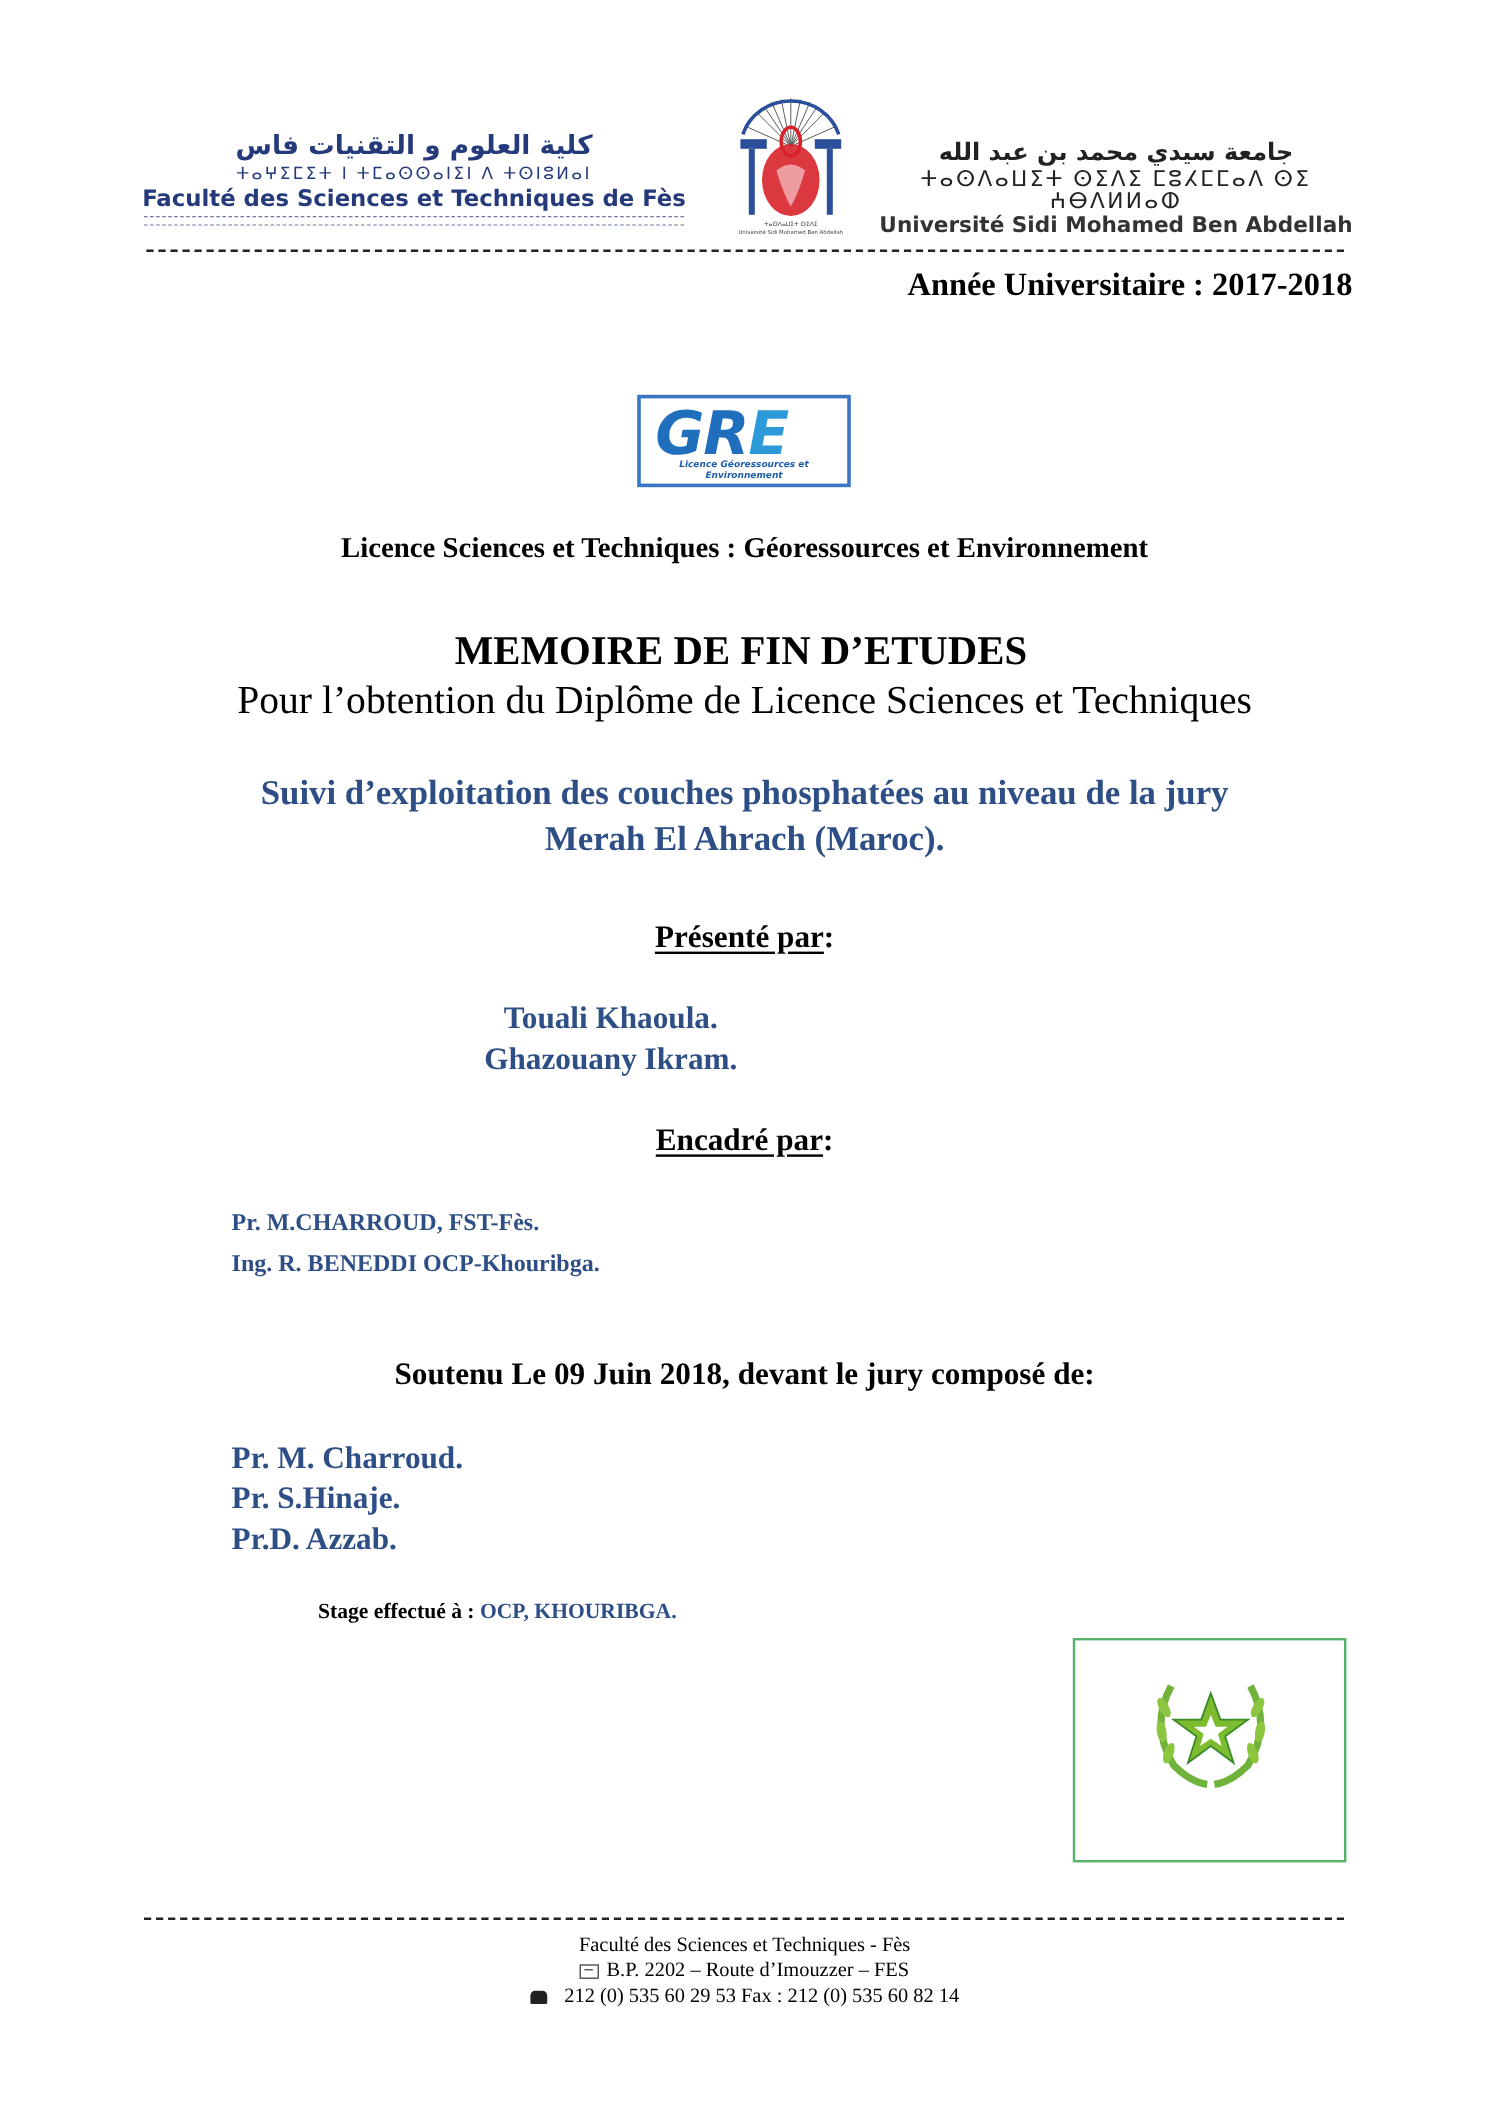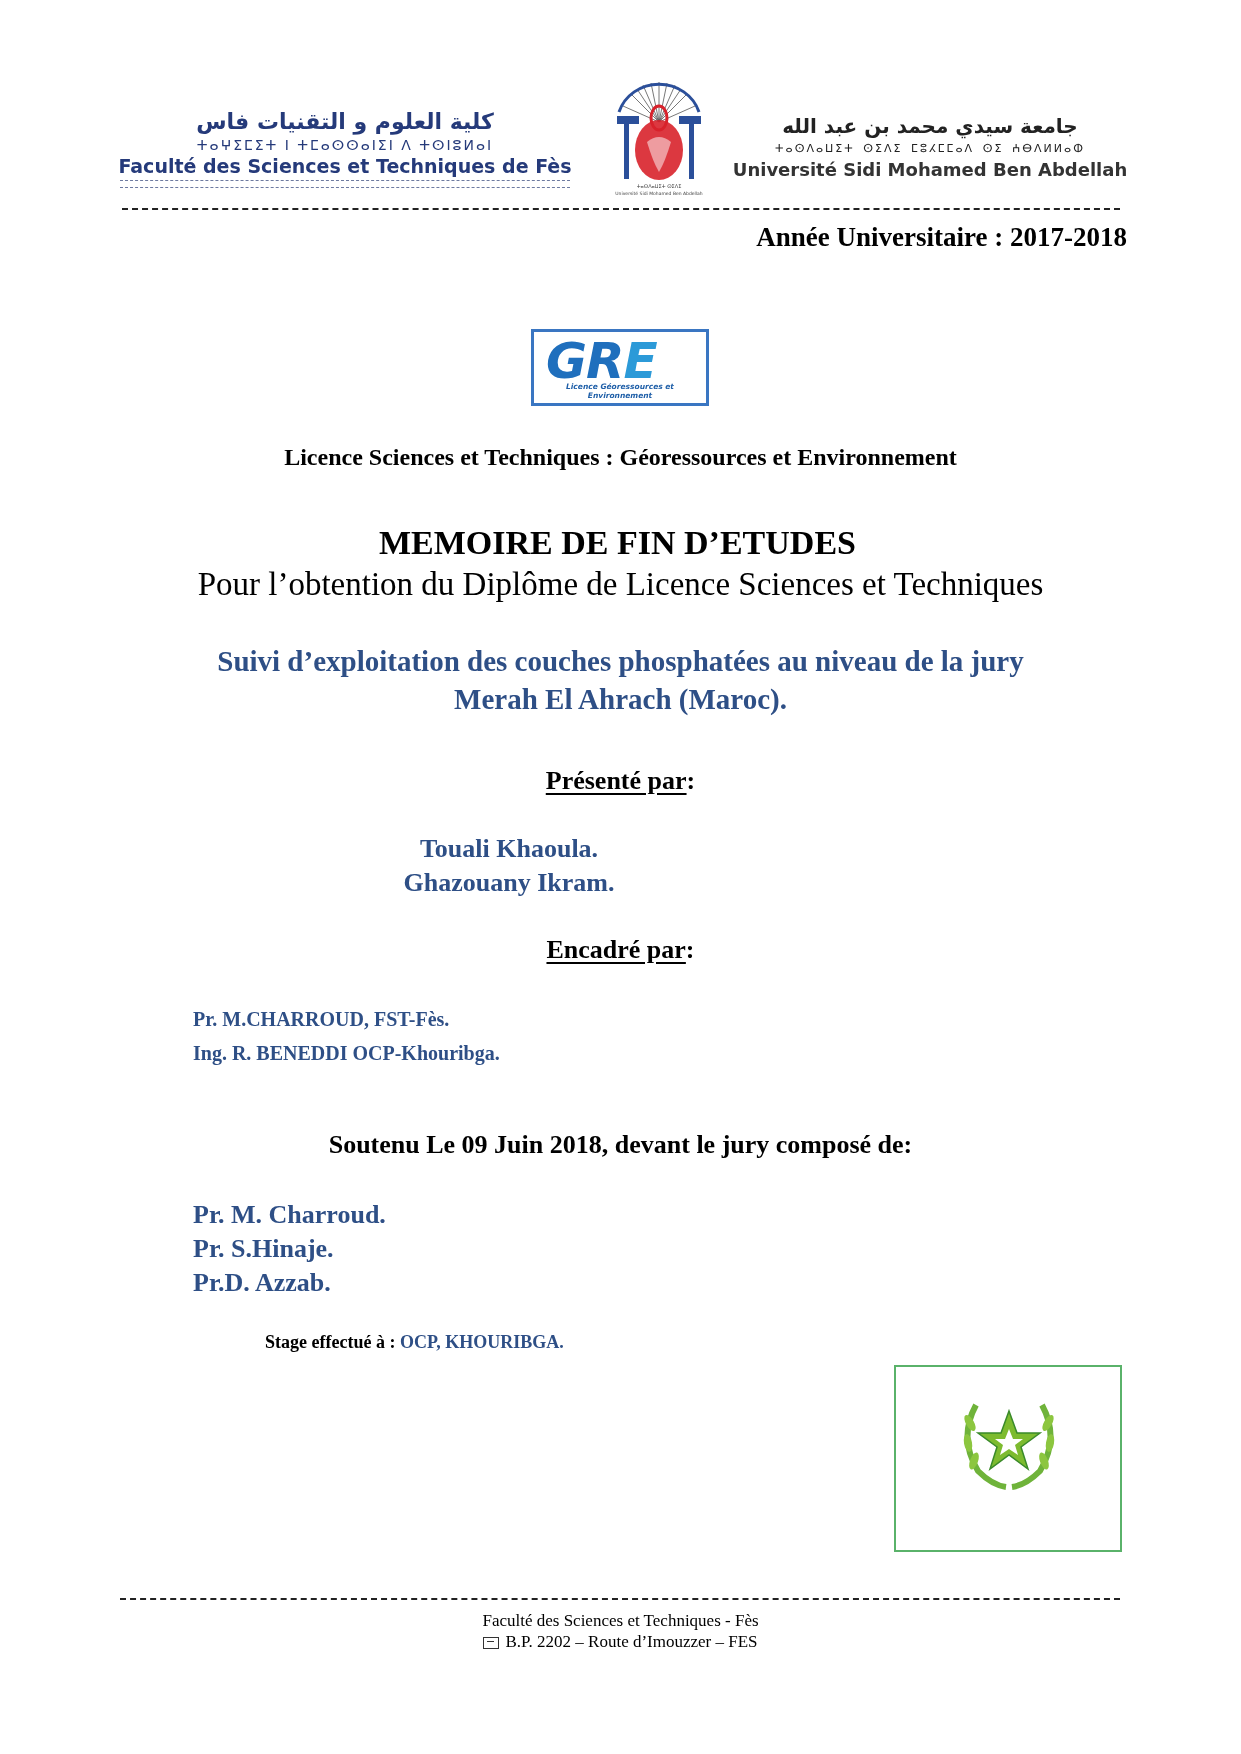--- a/index.html
+++ b/index.html
@@ -12,21 +12,21 @@
   .fst-block { left: 110px; top: 108px; width: 470px; text-align: center; color: #253a7a; }
   .fst-ar { font-family: "DejaVu Sans", sans-serif; font-size: 22px; font-weight: bold; line-height: 28px; direction: rtl; }
   .fst-tif { font-family: "DejaVu Sans", sans-serif; font-size: 14px; letter-spacing: 2px; line-height: 18px; }
   .fst-fr { font-family: "DejaVu Sans", sans-serif; font-size: 19px; font-weight: bold; line-height: 24px; }
   .fst-under { height: 6px; margin: 2px 10px 0; border-top: 1px dashed #6d7aa0; border-bottom: 1px dashed #6d7aa0; }
 
   .usmba-logo { left: 613px; top: 72px; width: 92px; height: 128px; }
 
   .usmba-block { left: 730px; top: 112px; width: 400px; text-align: center; color: #222; }
   .usmba-ar { font-family: "DejaVu Sans", sans-serif; font-size: 20px; font-weight: bold; line-height: 28px; direction: rtl; }
-  .usmba-tif { font-family: Liberation Mono, monospace; font-size: 11px; letter-spacing: 2px; line-height: 18px; }
+  .usmba-tif { font-family: Liberation Sans, sans-serif; font-size: 18px; letter-spacing: 2px; line-height: 18px; }
   .usmba-fr { font-family: "DejaVu Sans", sans-serif; font-size: 18px; font-weight: bold; line-height: 24px; color: #333; }
 
   .dash-top { left: 122px; top: 208px; width: 998px; border-top: 2px dashed #222; }
   .annee { right: 114px; top: 222px; font-size: 27px; font-weight: bold; }
 
   
   .gre-logo { left: 531px; top: 281px; width: 178px; height: 77px; border: 3px solid #3a76c2; box-sizing: border-box; background: #fff; margin-top: 48px; }
   .gre-letters { position: absolute; left: 12px; top: 0px; font-family: "DejaVu Sans", sans-serif; font-weight: bold; font-style: italic; font-size: 50px; color: #1f6fbd; letter-spacing: -1px; line-height: 58px; }
   .gre-letters .e { color: #2c9ad8; }
   .gre-sub { position: absolute; left: 4px; right: 4px; bottom: 3px; font-family: "DejaVu Sans", sans-serif; font-style: italic; font-weight: bold; font-size: 7.5px; color: #1f5fa8; text-align: center; }
@@ -169,13 +169,14 @@
       <polygon points="53,18 61,40 84,40 65,54 72,76 53,62 34,76 41,54 22,40 45,40" fill="#7dbb2f" stroke="#3a8a2a" stroke-width="1.5"></polygon>
       <polygon points="53,36 57,46 67,46 59,52 62,62 53,56 44,62 47,52 39,46 49,46" fill="#ffffff"></polygon>
     </svg>
   </div>
 </div>
 
 <div class="abs dash-bottom"></div>
 <div class="abs footer">
   <div>Faculté des Sciences et Techniques -  Fès</div>
   <div><span class="ic mail"></span><span>B.P. 2202 – Route d’Imouzzer – FES</span></div>
+  <div><span class="ic phone"></span>&nbsp;&nbsp;<span>212 (0) 535 60 29 53  Fax : 212 (0) 535 60 82 14</span></div>
 </div>
 
 </body></html>

